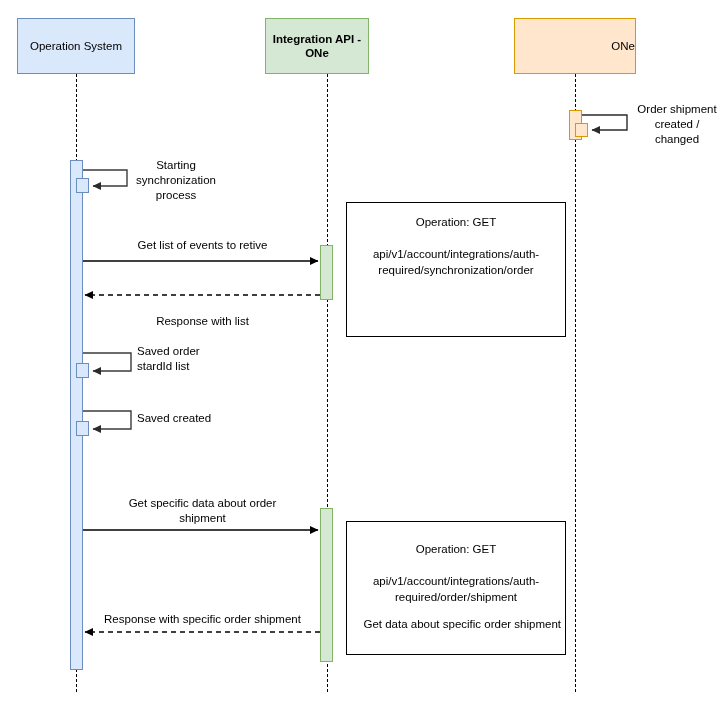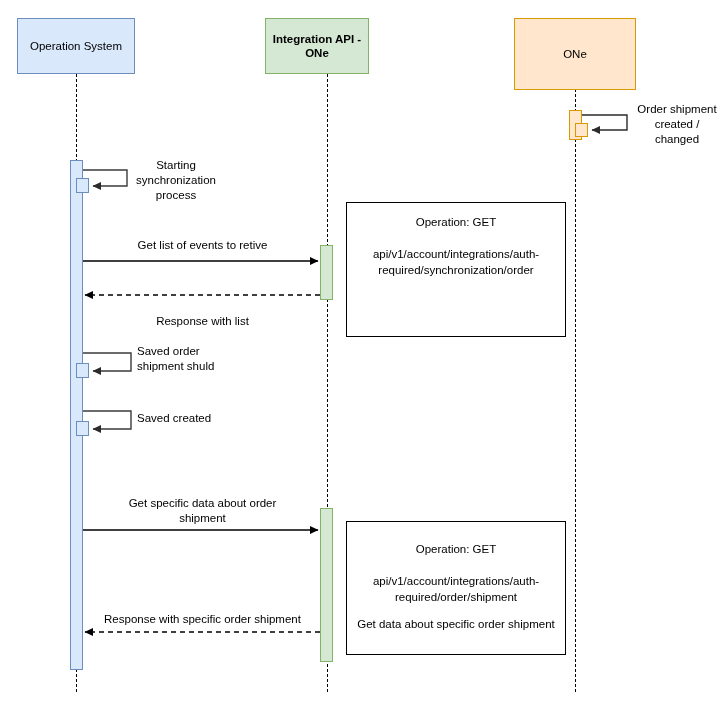--- a/index.html
+++ b/index.html
@@ -83,21 +83,21 @@
   <div class="lifeline-dash" style="left:76px; top:74px; height:618px;"></div>
   <div class="lifeline-dash" style="left:327px; top:74px; height:618px;"></div>
   <div class="lifeline-dash" style="left:575px; top:74px; height:618px;"></div>
 
   <div class="lifeline-box" style="left:17px; top:18px; width:118px; height:56px; background:#dae8fc; border-color:#6c8ebf;">
     <span>Operation System</span>
   </div>
   <div class="lifeline-box" style="left:265px; top:18px; width:104px; height:56px; background:#d5e8d4; border-color:#82b366;font-weight:bold;">
     <span>Integration API - ONe</span>
   </div>
-  <div class="lifeline-box" style="left:514px; top:18px; width:122px; height:72px; background:#ffe6cc; border-color:#d79b00;">
+  <div class="lifeline-box" style="left:514px; top:18px; width:122px; height:56px; background:#ffe6cc; border-color:#d79b00;justify-content:flex-end;">
     <span>ONe</span>
   </div>
 
   <div class="activation" style="left:569px; top:110px; width:13px; height:30px; background:#ffe6cc; border-color:#d79b00;"></div>
   <div class="activation" style="left:575px; top:123px; width:13px; height:14px; background:#ffe6cc; border-color:#d79b00;"></div>
 
   <div class="activation" style="left:70px; top:160px; width:13px; height:510px; background:#dae8fc; border-color:#6c8ebf;"></div>
   <div class="activation" style="left:76px; top:178px; width:13px; height:15px; background:#dae8fc; border-color:#6c8ebf;"></div>
   <div class="activation" style="left:76px; top:363px; width:13px; height:15px; background:#dae8fc; border-color:#6c8ebf;"></div>
   <div class="activation" style="left:76px; top:421px; width:13px; height:15px; background:#dae8fc; border-color:#6c8ebf;"></div>
@@ -108,21 +108,21 @@
   <div class="note-box" style="left:346px; top:202px; width:220px; height:135px;">
     <div class="note-line" style="top:12px;">Operation: GET</div>
     <div class="note-line" style="top:44px; white-space:pre-line;">api/v1/account/integrations/auth-
 required/synchronization/order</div>
   </div>
 
   <div class="note-box" style="left:346px; top:521px; width:220px; height:134px;">
     <div class="note-line" style="top:20px;">Operation: GET</div>
     <div class="note-line" style="top:52px; white-space:pre-line;">api/v1/account/integrations/auth-
 required/order/shipment</div>
-    <div class="note-line" style="top:95px; left:4px; right:4px;">Get data about specific order shipment</div>
+    <div class="note-line" style="top:95px; left:4px; right:4px;text-align:right;">Get data about specific order shipment</div>
   </div>
 
   <svg class="overlay" viewBox="0 0 723 706">
     <defs>
       <marker id="arrow-solid" markerWidth="9" markerHeight="9" refX="8" refY="4.5" orient="auto" markerUnits="userSpaceOnUse">
         <path d="M0,0.6 L8.5,4.5 L0,8.4 z" fill="#000000"></path>
       </marker>
       <marker id="arrow-self" markerWidth="9" markerHeight="9" refX="8" refY="4.5" orient="auto" markerUnits="userSpaceOnUse">
         <path d="M0,0.6 L8.5,4.5 L0,8.4 z" fill="#2b2b2b"></path>
       </marker>
@@ -154,21 +154,21 @@
 
   <div class="msg-label" style="left:130px; top:158px; width:92px;">Starting
 synchronization
 process</div>
 
   <div class="msg-label" style="left:95px; top:238px; width:215px;">Get list of events to retive</div>
 
   <div class="msg-label" style="left:95px; top:274px; width:215px;margin-top:40px;">Response with list</div>
 
   <div class="msg-label" style="left:137px; top:344px; width:90px; text-align:left;">Saved order
-shipment shuld</div>
+stardId list</div>
 
   <div class="msg-label" style="left:137px; top:411px; width:90px; text-align:left;">Saved created</div>
 
   <div class="msg-label" style="left:95px; top:496px; width:215px;">Get specific data about order
 shipment</div>
 
   <div class="msg-label" style="left:86px; top:612px; width:233px;">Response with specific order shipment</div>
 
 </div>
 

